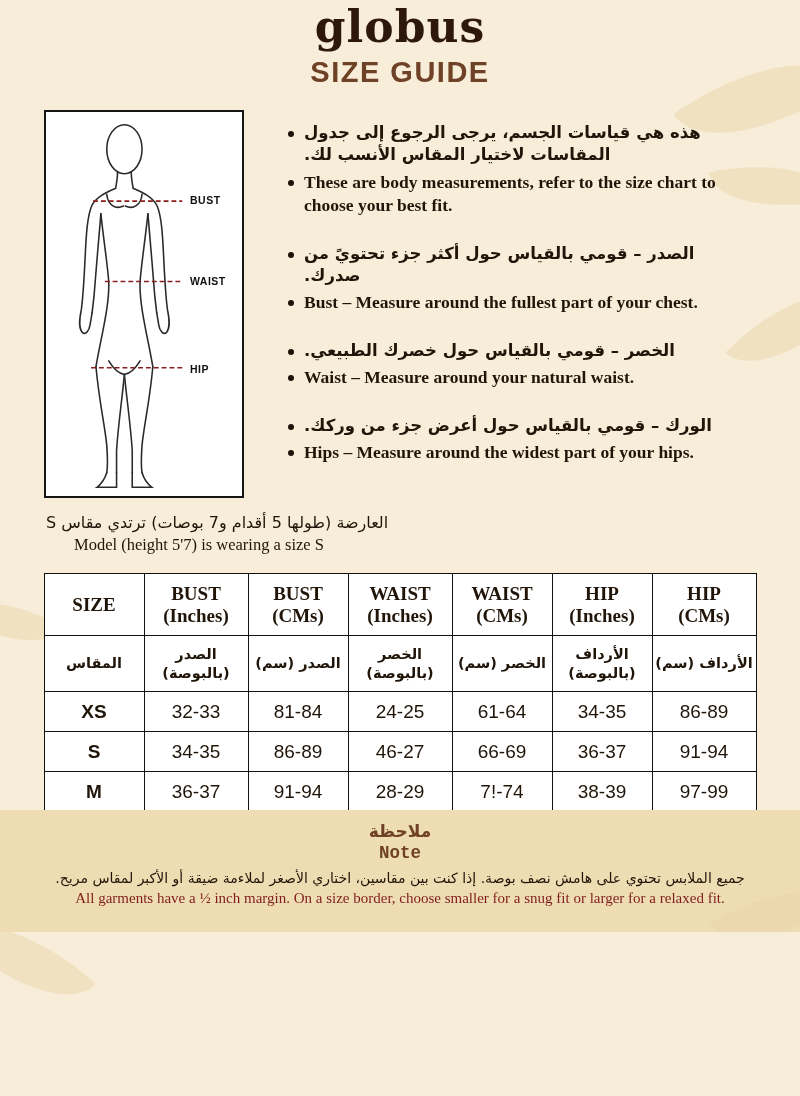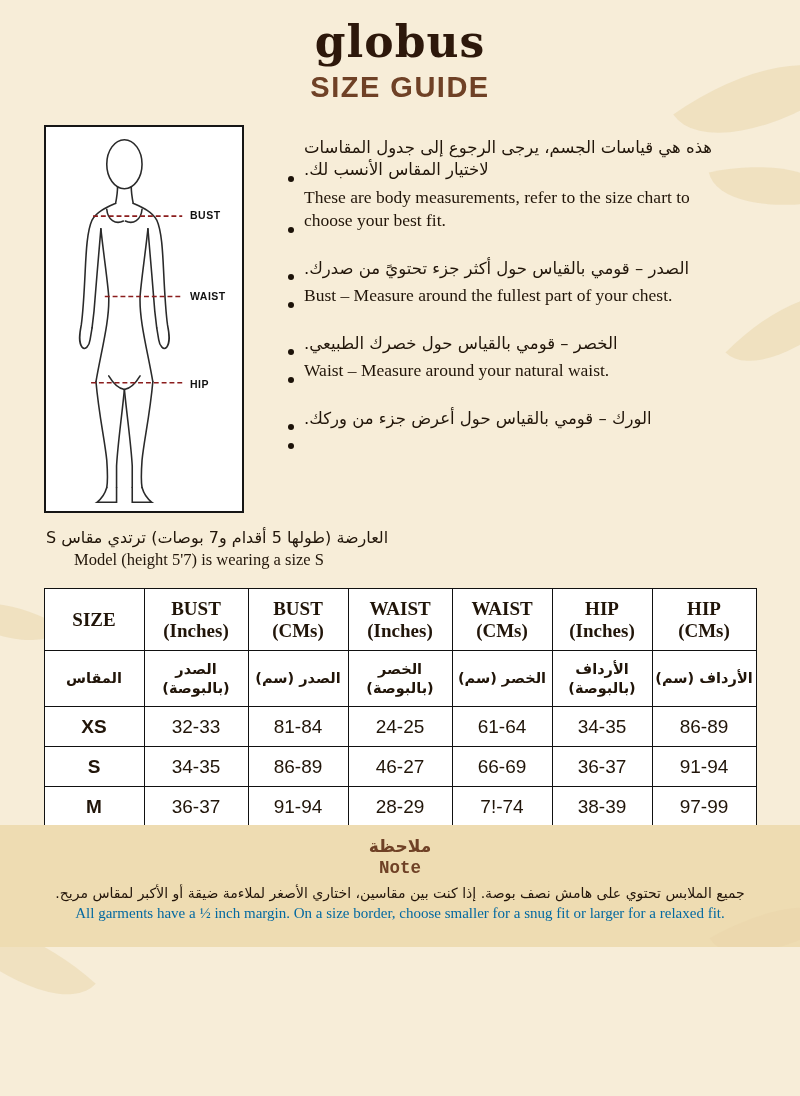--- a/index.html
+++ b/index.html
@@ -11,21 +11,21 @@
     color: var(--text-dark, #211509);
   }
   
   .leaf { position:absolute; background: var(--leaf, #e7d2a4); opacity:.45; z-index:0; }
   .leaf.tip-right { border-radius:0 100% 0 100%; }
   .leaf.tip-left  { border-radius:100% 0 100% 0; }
 
   .page { position:relative; z-index:1; }
 
   
-  .header { text-align:center; padding-top:20px; }
+  .header { text-align:center; padding-top:5px; }
   .logo {
     font-family:"DejaVu Serif","Liberation Serif",serif;
     font-weight:700; font-size:44px; line-height:1;
     color:#2d180b; letter-spacing:1px;
   }
   .guide-title {
     margin-top:7px; font-size:29px; font-weight:700;
     color: var(--accent-brown, #6f4126); letter-spacing:1.5px;
   }
 
@@ -39,21 +39,21 @@
   .fig-label {
     position:absolute; left:144px; font-size:10.5px; font-weight:700;
     letter-spacing:.5px; color:#101010;
   }
   .fig-label.bust  { top:82px; }
   .fig-label.waist { top:163px; }
   .fig-label.hip   { top:251px; }
 
   .bullets { flex:1; padding-top:12px; }
   .bullet-group { margin-bottom:25px; }
-  .bullet-row { display:flex; align-items:flex-end; margin-bottom:4px; }
+  .bullet-row { display:flex; align-items:flex-start; margin-bottom:4px;font-weight:bold; }
   .dot { width:6px; height:6px; border-radius:50%; background:#1c1208; margin:9px 10px 0 0; flex-shrink:0; }
   .btext { line-height:1.35; }
   .btext.ar { direction:rtl; text-align:left; font-family:"DejaVu Sans",sans-serif; font-size:16.5px; }
   .btext.en { font-family:"Liberation Serif","DejaVu Serif",serif; font-size:17.5px; }
 
   
   .model-note { padding:15px 0 0 46px; }
   .model-note .ar {
     direction:rtl; text-align:left; display:block; width:fit-content;
     font-family:"DejaVu Sans",sans-serif; font-size:16px;
@@ -73,21 +73,21 @@
   .size-table td.size-cell { font-weight:700; }
 
   
   .note-band {
     position:absolute; left:0; right:0; bottom:0; height:122px; z-index:1;
     background: var(--band-bg, #eedcb2); text-align:center; padding-top:11px; overflow:hidden;
   }
   .note-title-ar { font-family:"DejaVu Sans",sans-serif; font-weight:700; font-size:17px; color: var(--accent-brown, #6f4126); direction:rtl; }
   .note-title-en { font-family:Liberation Mono, monospace; font-weight:700; font-size:17.5px; color: var(--accent-brown, #6f4126); margin-top:2px; }
   .note-body-ar { direction:rtl; font-family:"DejaVu Sans",sans-serif; font-size:14px; margin-top:7px; color:#221409; }
-  .note-body-en { font-family:"Liberation Serif","DejaVu Serif",serif; font-size:15px; margin-top:4px; color:#0369a1; }
+  .note-body-en { font-family:"Liberation Serif","DejaVu Serif",serif; font-size:15px; margin-top:4px; color:#7f1d1d; }
   .note-band .leaf { opacity:.3; }
 </style>
 </head>
 <body>
 
 <div class="leaf tip-right" style="width:160px;height:74px;top:62px;right:-40px;transform:rotate(-35deg);"></div>
 <div class="leaf tip-right" style="width:115px;height:52px;top:160px;right:-28px;transform:rotate(-12deg);"></div>
 <div class="leaf tip-right" style="width:125px;height:56px;top:300px;right:-52px;transform:rotate(-45deg);"></div>
 <div class="leaf tip-left" style="width:95px;height:44px;top:600px;left:-38px;transform:rotate(30deg);"></div>
 <div class="leaf tip-left" style="width:135px;height:60px;bottom:105px;left:-42px;transform:rotate(42deg);"></div>
@@ -166,20 +166,21 @@
           <div class="btext en">Waist – Measure around your natural waist.</div>
         </div>
       </div>
       <div class="bullet-group">
         <div class="bullet-row">
           <span class="dot"></span>
           <div class="btext ar">الورك – قومي بالقياس حول أعرض جزء من وركك.</div>
         </div>
         <div class="bullet-row">
           <span class="dot"></span>
+          <div class="btext en">Hips – Measure around the widest part of your hips.</div>
         </div>
       </div>
     </div>
   </div>
 
   <div class="model-note">
     <span class="ar">العارضة (طولها 5 أقدام و7 بوصات) ترتدي مقاس S</span>
     <div class="en">Model (height 5'7) is wearing a size S</div>
   </div>
 

